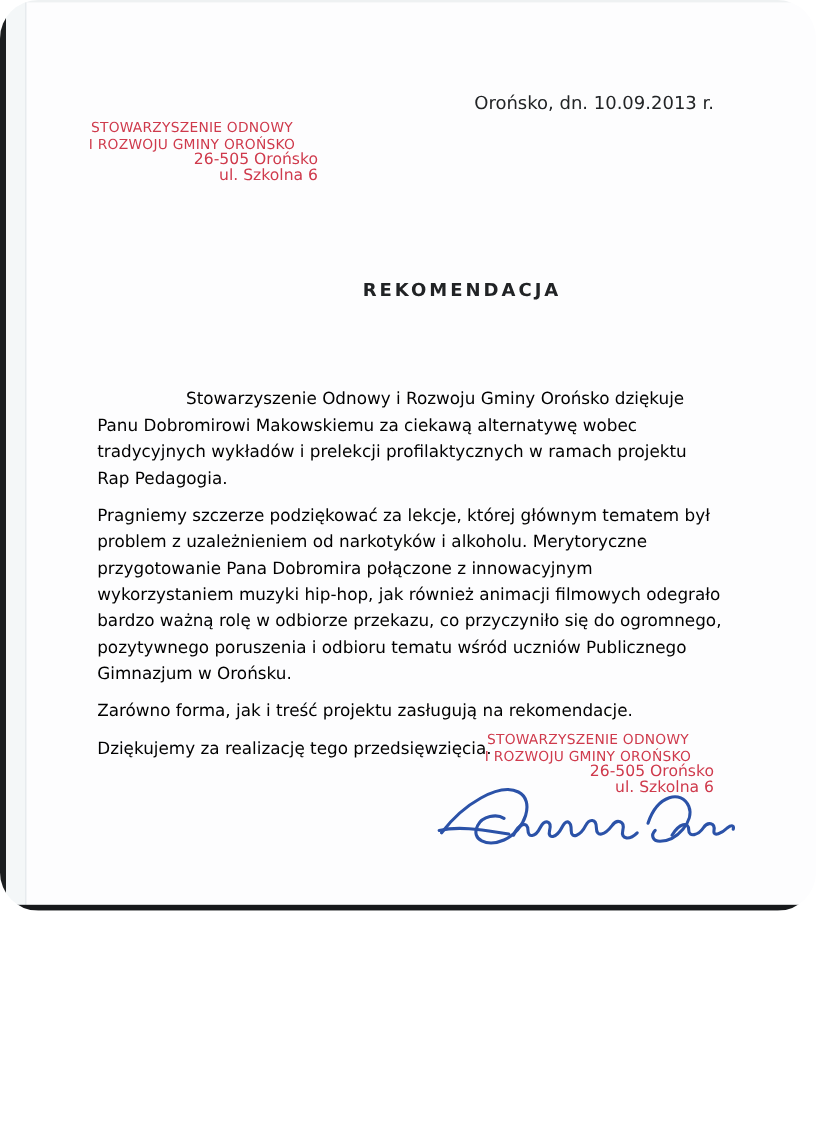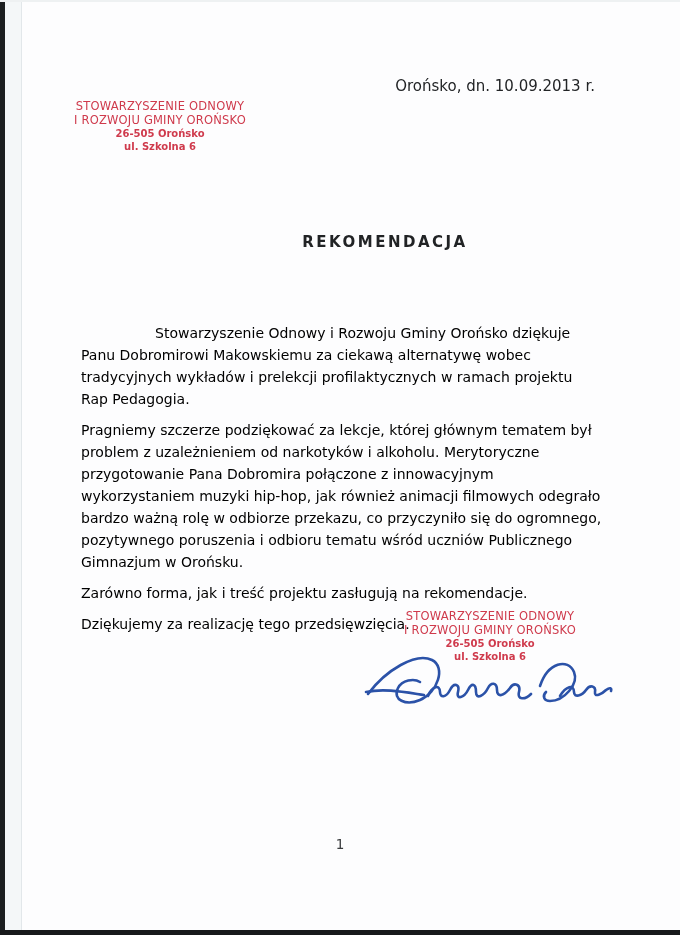--- a/index.html
+++ b/index.html
@@ -4,24 +4,25 @@
 <style>
   html, body {
     margin: 0;
     padding: 0;
     background: #ffffff;
     font-family: "DejaVu Sans", "Liberation Sans", sans-serif;
   }
   .paper {
     position: relative;
     width: 680px;
-    height: 935px;
+    height: 759px;
     background: #fdfdfe;
     overflow: hidden;
     color: #25272a;
+    border-radius: 32px;
   }
   
   .edge-left   { position: absolute; left: 0; top: 0; width: 5px; height: 100%; background: #1b1e20; }
   .edge-gutter { position: absolute; left: 5px; top: 0; width: 16px; height: 100%; background: #f4f7f8; }
   .edge-gutter-line { position: absolute; left: 21px; top: 0; width: 1px; height: 100%; background: #e2e7ea; }
   .edge-bottom { position: absolute; left: 0; bottom: 0; width: 100%; height: 5px; background: #17191b; }
   .edge-top    { position: absolute; left: 0; top: 0; width: 100%; height: 2px; background: #eef1f2; }
 
   .dateline {
     position: absolute;
@@ -42,23 +43,24 @@
   }
   .stamp-top    { top: 99px;  left: 55px; }
   .stamp-bottom { top: 609px; left: 385px; }
   .stamp .org-line {
     font-weight: 400;
     font-size: 11.5px;
     line-height: 14px;
     letter-spacing: 0.2px;
   }
   .stamp .addr-line {
-    font-weight: 700;
-    font-size: 10px;
+    font-weight: 400;
+    font-size: 13px;
     line-height: 13px;
+    text-align: right;
   }
 
   .title {
     position: absolute;
     top: 233px;
     left: 80px;
     width: 610px;
     text-align: center;
     font-size: 15px;
     font-weight: 600;

